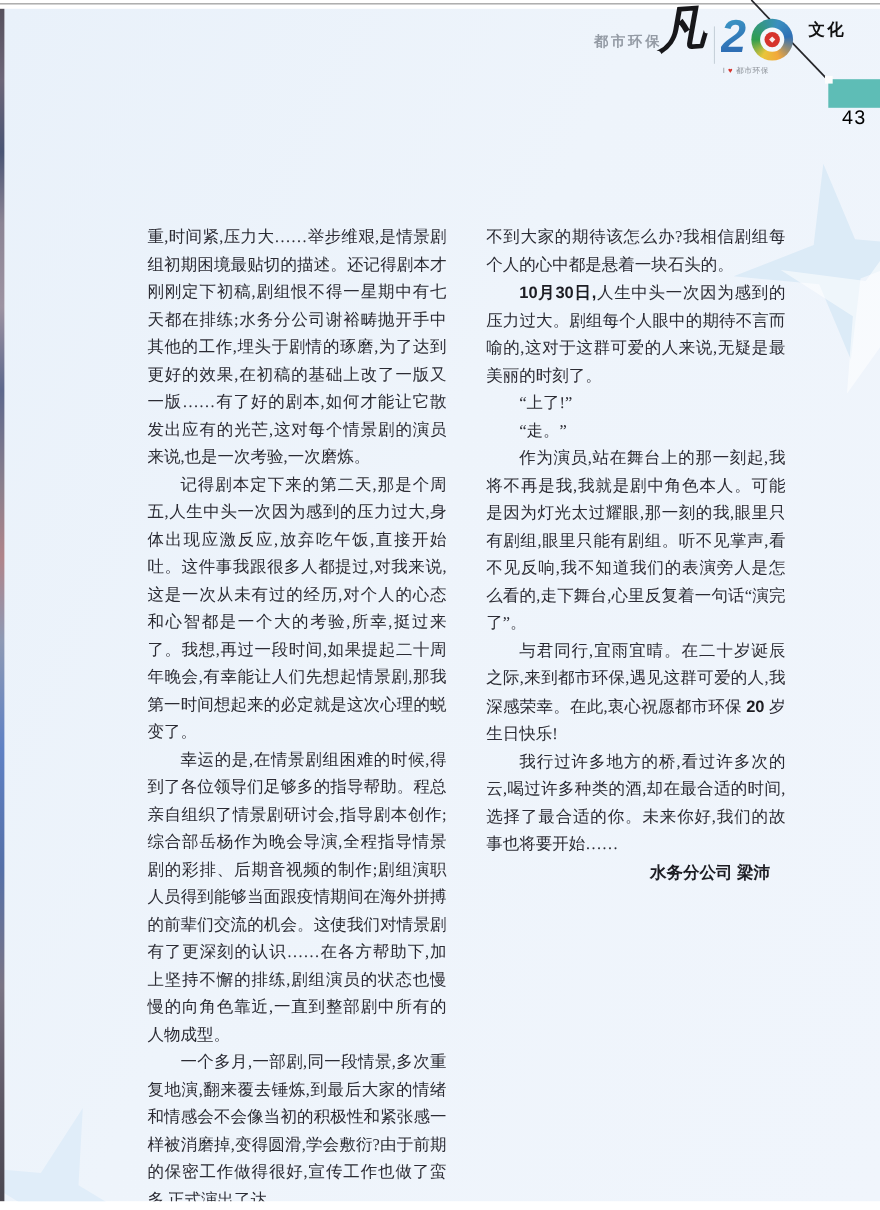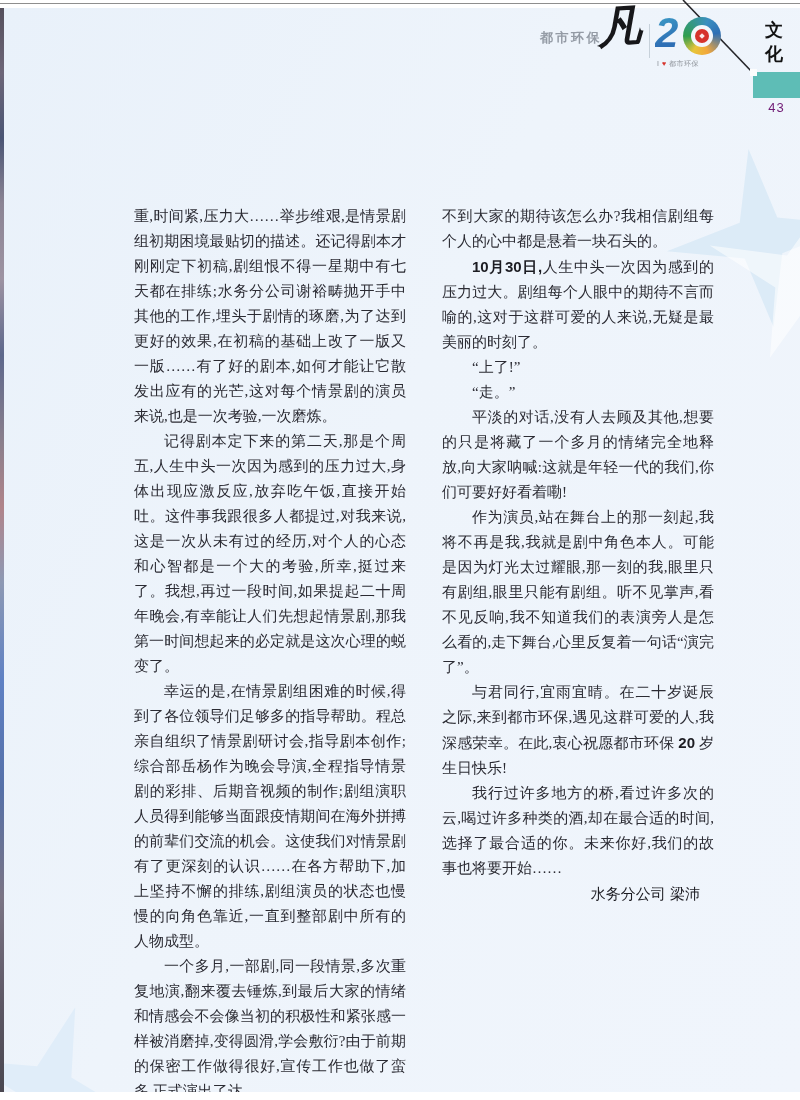--- a/index.html
+++ b/index.html
@@ -63,32 +63,32 @@
     position:absolute;left:5px;top:5px;width:4px;height:4px;background:#ffffff;
     transform:rotate(45deg);opacity:.9;
   }
   .logo-tagline{
     position:absolute;left:657px;top:59px;width:64px;
     font-family:"Liberation Sans","DejaVu Sans",sans-serif;
     font-size:7px;color:#8b9097;white-space:nowrap;letter-spacing:.5px;
   }
   .logo-tagline .heart{color:#d6332c;font-size:7px;}
   .section-label{
-    position:absolute;left:765px;top:18px;
+    position:absolute;left:735px;top:18px;
     font-family:"Liberation Sans","DejaVu Sans",sans-serif;
-    font-size:18px;font-weight:bold;color:#121212;letter-spacing:2px;
+    font-size:15px;font-weight:bold;color:#121212;letter-spacing:2px;
   }
   .diag-svg{position:absolute;left:0;top:0;width:800px;height:110px;pointer-events:none;}
   .page-num-box{
     position:absolute;left:753px;top:72px;width:47px;height:26px;
     background:#5ebdb6;display:flex;align-items:center;justify-content:center;
   }
   .page-num{
     font-family:"Liberation Sans","DejaVu Sans",sans-serif;
-    font-size:13px;color:#701a75;letter-spacing:1px;margin-top:44px;
+    font-size:18px;color:#000000;letter-spacing:1px;margin-top:44px;
   }
   .corner-square{
     position:absolute;left:750px;top:69px;width:7px;height:7px;background:#fdfdfd;
   }
   
   .star{
     position:absolute;
     clip-path:polygon(50% 0%,60% 40%,100% 50%,60% 60%,50% 100%,40% 60%,0% 50%,40% 40%);
   }
   .star-right{
@@ -107,21 +107,21 @@
     text-align:justify;
   }
   .col-left{left:130px;}
   .col-right{left:414px;margin-left:24px;}
   .col p{margin:0;}
   .indent{text-indent:2em;}
   .hei{font-family:"Liberation Sans","DejaVu Sans",sans-serif;font-weight:bold;color:#1c1c22;}
   .signature{
     text-align:right;padding-right:14px;
     font-family:"Liberation Sans","DejaVu Sans",sans-serif;
-    font-weight:normal;color:#1c1c22;
+    font-weight:bold;color:#1c1c22;
   }
 </style>
 </head>
 <body>
 
 <div class="page">
 
   <div class="top-rule"></div>
 
   <div class="sheet">
@@ -134,21 +134,20 @@
       <p class="indent">记得剧本定下来的第二天,那是个周五,人生中头一次因为感到的压力过大,身体出现应激反应,放弃吃午饭,直接开始吐。这件事我跟很多人都提过,对我来说,这是一次从未有过的经历,对个人的心态和心智都是一个大的考验,所幸,挺过来了。我想,再过一段时间,如果提起二十周年晚会,有幸能让人们先想起情景剧,那我第一时间想起来的必定就是这次心理的蜕变了。</p>
       <p class="indent">幸运的是,在情景剧组困难的时候,得到了各位领导们足够多的指导帮助。程总亲自组织了情景剧研讨会,指导剧本创作;综合部岳杨作为晚会导演,全程指导情景剧的彩排、后期音视频的制作;剧组演职人员得到能够当面跟疫情期间在海外拼搏的前辈们交流的机会。这使我们对情景剧有了更深刻的认识……在各方帮助下,加上坚持不懈的排练,剧组演员的状态也慢慢的向角色靠近,一直到整部剧中所有的人物成型。</p>
       <p class="indent">一个多月,一部剧,同一段情景,多次重复地演,翻来覆去锤炼,到最后大家的情绪和情感会不会像当初的积极性和紧张感一样被消磨掉,变得圆滑,学会敷衍?由于前期的保密工作做得很好,宣传工作也做了蛮多,正式演出了达</p>
     </div>
 
     <div class="col col-right">
       <p>不到大家的期待该怎么办?我相信剧组每个人的心中都是悬着一块石头的。</p>
       <p class="indent"><span class="hei">10月30日,</span><span>人生中头一次因为感到的压力过大。剧组每个人眼中的期待不言而喻的,这对于这群可爱的人来说,无疑是最美丽的时刻了。</span></p>
       <p class="indent">“上了!”</p>
       <p class="indent">“走。”</p>
-      <p class="indent">平淡的对话,没有人去顾及其他,想要的只是将藏了一个多月的情绪完全地释放,向大家呐喊:这就是年轻一代的我们,你们可要好好看着嘞!</p>
       <p class="indent">作为演员,站在舞台上的那一刻起,我将不再是我,我就是剧中角色本人。可能是因为灯光太过耀眼,那一刻的我,眼里只有剧组,眼里只能有剧组。听不见掌声,看不见反响,我不知道我们的表演旁人是怎么看的,走下舞台,心里反复着一句话“演完了”。</p>
       <p class="indent"><span>与君同行,宜雨宜晴。在二十岁诞辰之际,来到都市环保,遇见这群可爱的人,我深感荣幸。在此,衷心祝愿都市环保 </span><span class="hei">20</span><span> 岁生日快乐!</span></p>
       <p class="indent">我行过许多地方的桥,看过许多次的云,喝过许多种类的酒,却在最合适的时间,选择了最合适的你。未来你好,我们的故事也将要开始……</p>
       <p class="signature">水务分公司 梁沛</p>
     </div>
   </div>
 
   <div class="edge-strip"></div>
 
   <div class="brand-name">都市环保</div>

